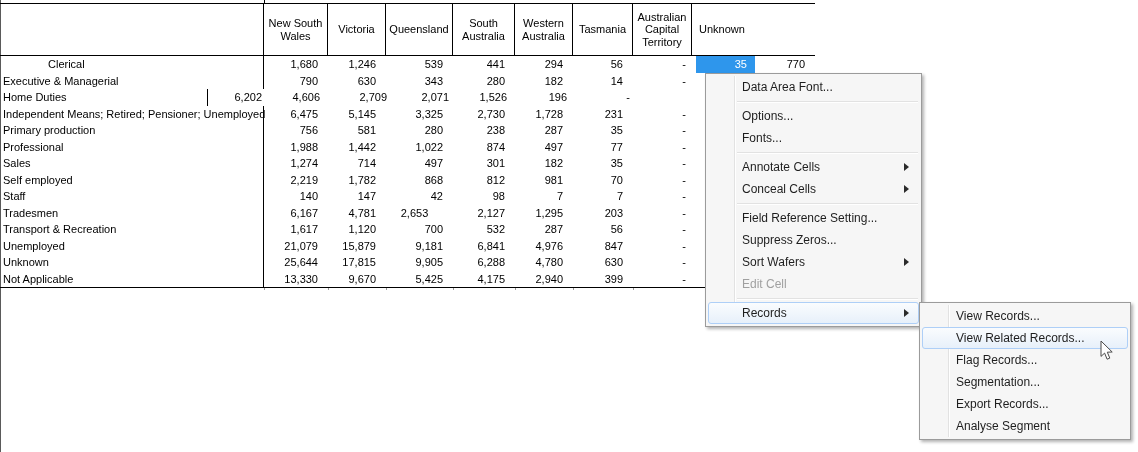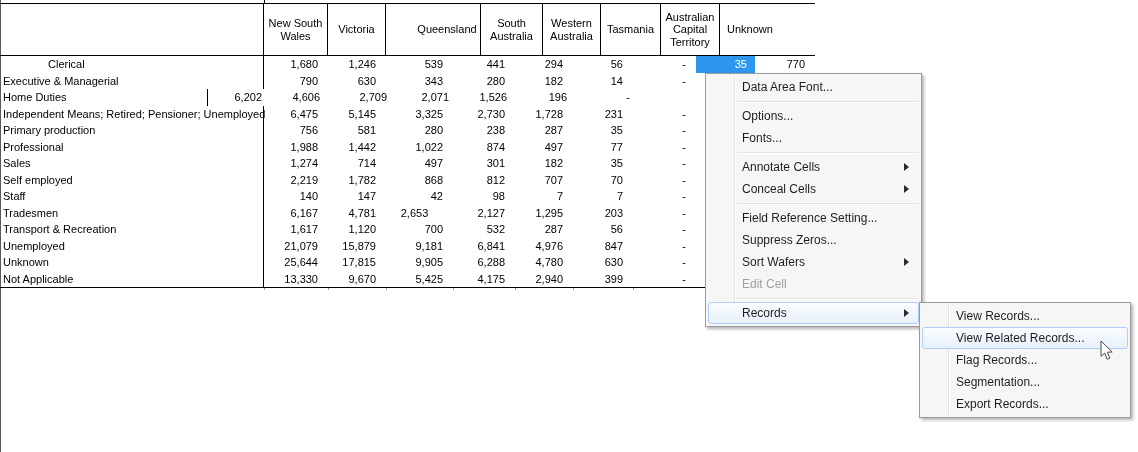--- a/index.html
+++ b/index.html
@@ -53,21 +53,21 @@
 <body>
 
 <div class="left-edge"></div>
 <div class="top-tick"></div>
 
 <div class="table-wrap">
   <div class="thead" id="thead">
       <div class="th" style="width: 264px;"></div>
       <div class="th" style="width: 64px;">New South Wales</div>
       <div class="th" style="width: 58px;">Victoria</div>
-      <div class="th" style="width: 67px; margin-left: 28px;">Queensland</div>
+      <div class="th" style="width: 67px;">Queensland</div>
       <div class="th" style="width: 62px;">South Australia</div>
       <div class="th" style="width: 58px;">Western Australia</div>
       <div class="th" style="width: 60px;">Tasmania</div>
       <div class="th" style="width: 59px;">Australian Capital Territory</div>
       <div class="th last" style="width: 60px;">Unknown</div>
     </div>
   <div class="tbody" id="tbody">
       <div class="tr">
         <div class="td label" style="width: 264px; padding-left: 48px;">Clerical</div>
         <div class="td num" style="width: 64px;">1,680</div>
@@ -151,21 +151,21 @@
         <div class="td num" style="width: 63px;">-</div>
         <div class="td num" style="width: 59px;"></div>
         <div class="td num" style="width: 60px;"></div>
       </div>
       <div class="tr">
         <div class="td label" style="width: 264px;">Self employed</div>
         <div class="td num" style="width: 64px;">2,219</div>
         <div class="td num" style="width: 58px;">1,782</div>
         <div class="td num" style="width: 67px;">868</div>
         <div class="td num" style="width: 62px;">812</div>
-        <div class="td num" style="width: 58px;">707</div>
+        <div class="td num" style="width: 58px;">981</div>
         <div class="td num" style="width: 60px;">70</div>
         <div class="td num" style="width: 63px;">-</div>
         <div class="td num" style="width: 59px;"></div>
         <div class="td num" style="width: 60px;"></div>
       </div>
       <div class="tr">
         <div class="td label" style="width: 264px;">Staff</div>
         <div class="td num" style="width: 64px;">140</div>
         <div class="td num" style="width: 58px;">147</div>
         <div class="td num" style="width: 67px;">42</div>
@@ -300,17 +300,20 @@
     </div>
     <div class="mi">
       <span>Flag Records...</span>
     </div>
     <div class="mi">
       <span>Segmentation...</span>
     </div>
     <div class="mi">
       <span>Export Records...</span>
     </div>
+    <div class="mi">
+      <span>Analyse Segment</span>
+    </div>
   </div>
 
 <svg class="cursor" width="15" height="22" viewBox="0 0 15 22">
   <path d="M1,1 L1,16.4 L4.6,13.1 L7.1,19.2 L9.8,18.1 L7.3,12.2 L12.2,12 Z" fill="#ffffff" stroke="#4a4a4a" stroke-width="1"></path>
 </svg>
 
 </body></html>

